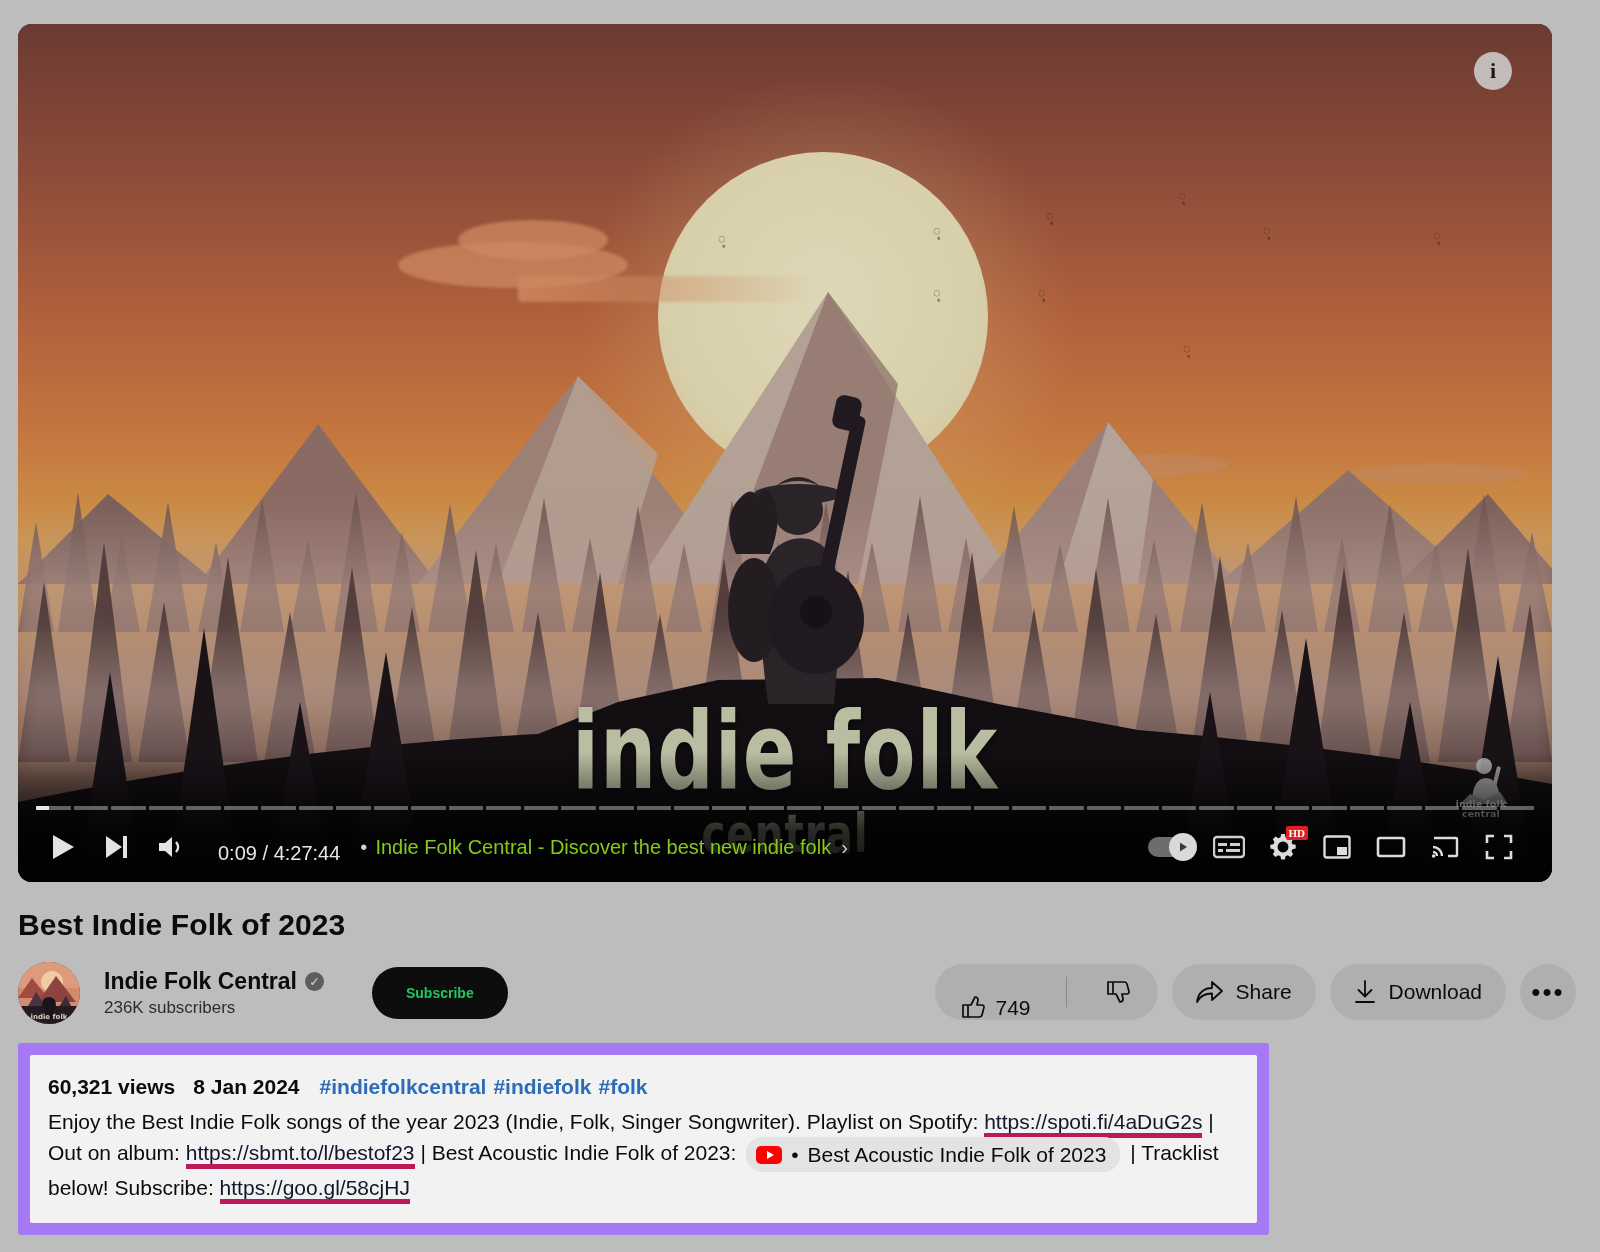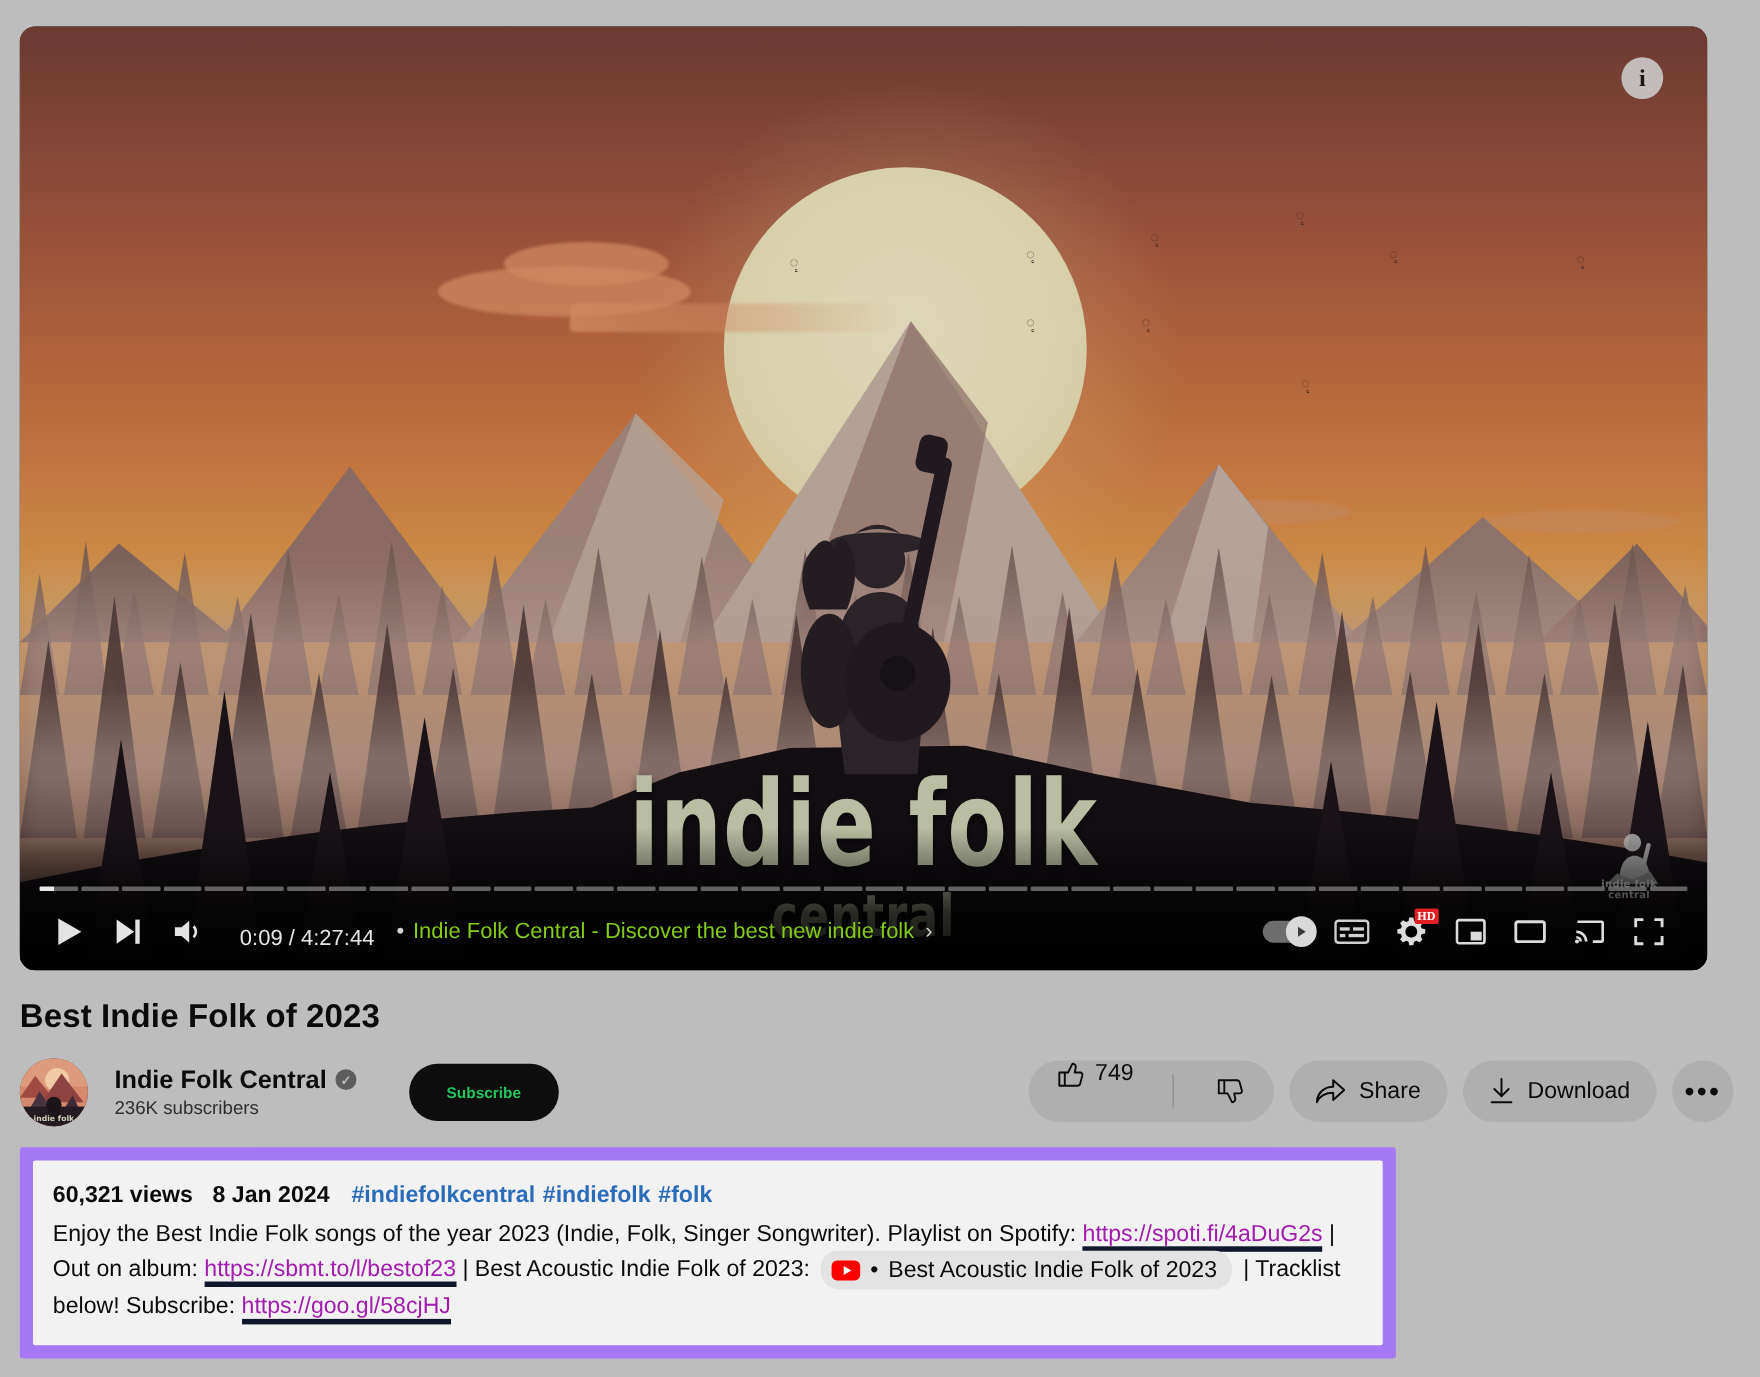--- a/index.html
+++ b/index.html
@@ -176,21 +176,21 @@
     display: flex; align-items: center; gap: 14px;
   }
   .pill {
     height: 56px; border-radius: 28px; background: rgba(0,0,0,.07);
     display: flex; align-items: center; padding: 0 24px;
     font-size: 21px; color: #0b0b0b; cursor: pointer; gap: 13px;
     white-space: nowrap;
   }
   .pill.likegroup { padding: 0; }
   .like-half {
-    display: flex; align-items: flex-start; gap: 9px;
+    display: flex; align-items: flex-end; gap: 9px;
     padding: 0 22px 0 26px; height: 56px;
   }
   .divider-v { width: 1px; height: 30px; background: rgba(0,0,0,.22); }
   .dislike-half { display: flex; align-items: center; padding: 0 26px; height: 56px; }
   .pill.more { width: 56px; padding: 0; justify-content: center; font-size: 26px; letter-spacing: 2px; }
 
   
   .desc-outer {
     position: absolute; left: 18px; top: 1043px;
     width: 1251px; height: 192px;
@@ -204,22 +204,22 @@
     font-size: 21px; color: #0b0b0b; line-height: 1.48;
     cursor: pointer;
   }
   .desc-meta { font-weight: 700; display: flex; align-items: baseline; flex-wrap: wrap; }
   .desc-meta .views { margin-right: 18px; }
   .desc-meta .date { margin-right: 20px; }
   .tags { color: #2b6cb8; font-weight: 700; }
   .tags span { margin-right: 7px; cursor: pointer; }
   .body { margin-top: 4px; }
   .lnk {
-    color: #a21caf; text-decoration: none;
-    border-bottom: 5px solid #0f172a; padding-bottom: 0px; cursor: pointer;
+    color: #0f172a; text-decoration: none;
+    border-bottom: 5px solid #be185d; padding-bottom: 0px; cursor: pointer;
   }
   .yt-chip {
     display: inline-flex; align-items: center; gap: 9px;
     background: #e3e3e3; border-radius: 16px;
     padding: 2px 14px 2px 10px; margin: 0 4px; cursor: pointer;
     vertical-align: middle;
   }
   .yt-mark {
     width: 26px; height: 18px; background: #ff0000; border-radius: 5px;
     display: inline-flex; align-items: center; justify-content: center;

